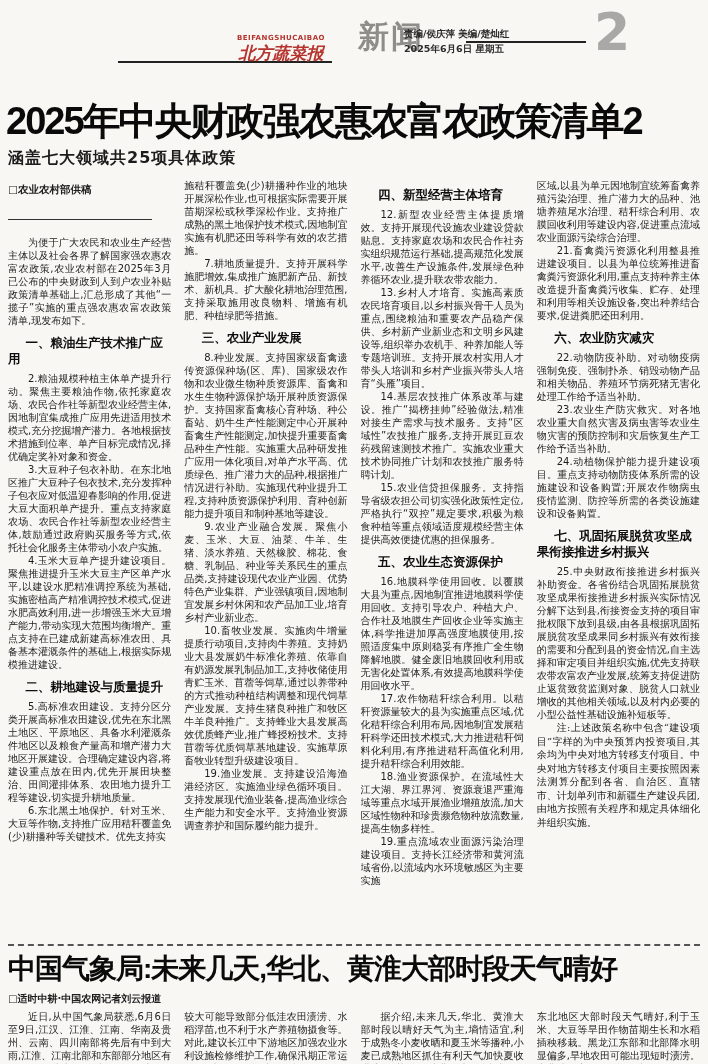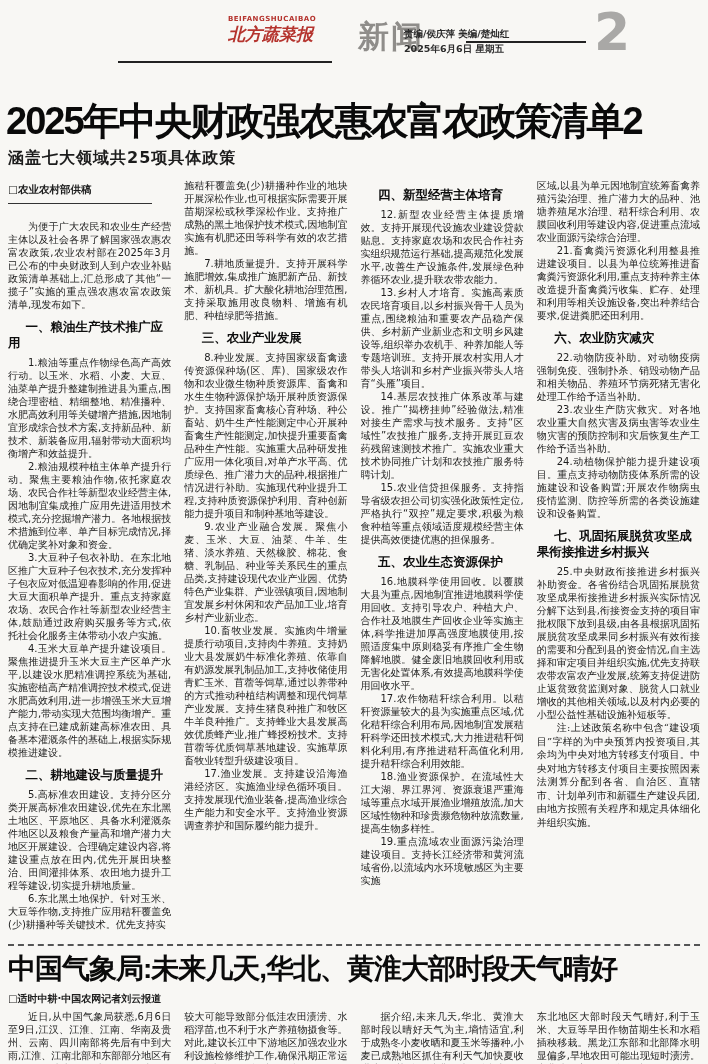--- a/index.html
+++ b/index.html
@@ -4,39 +4,39 @@
 <style>
   html,body{margin:0;padding:0;}
   body{width:708px;height:1064px;overflow:hidden;background:#eceae6;}
   .page{position:relative;width:708px;height:1064px;background:#f8f7f4;color:#1d1d1d;
         font-family:"DejaVu Sans",sans-serif;overflow:hidden;}
 
   
   .masthead{position:relative;height:74px;}
   .mast-rule-left{position:absolute;left:118px;top:61px;width:214px;border-top:2px solid #222;}
   .mast-rule-dash{position:absolute;left:466px;top:41px;width:120px;border-top:2px solid #222;}
-  .logo{position:absolute;left:228px;top:16px;width:106px;color:#b5342e;}
+  .logo{position:absolute;left:228px;top:35px;width:106px;text-align:center;color:#b5342e;}
   .logo-en{font-size:7px;font-weight:bold;letter-spacing:.5px;line-height:1.1;}
   .logo-cn{font-size:17px;font-weight:bold;font-style:italic;font-family:"DejaVu Serif",serif;line-height:1.2;}
   .section-label{position:absolute;left:338px;top:16px;font-size:31px;font-weight:900;color:#8f8d8a;letter-spacing:2px;margin-left:20px;}
   .ed-block{position:absolute;left:404px;top:27px;font-size:9.5px;font-weight:bold;color:#2b2b2b;line-height:1.55;white-space:nowrap;}
   .page-num{position:absolute;left:594px;top:6px;font-size:52px;font-weight:bold;color:#a9a8a6;line-height:1;}
 
   
   .headline{margin:24px 6px 0;font-size:38px;font-weight:900;color:#0a0a0a;letter-spacing:-2px;
             white-space:nowrap;font-family:"Liberation Sans",sans-serif;line-height:1.25;}
   .subheadline{margin:2px 8px 4px;font-size:16px;font-weight:700;color:#1c1c1c;letter-spacing:1px;}
 
   
   .body-grid{display:grid;grid-template-columns:repeat(4,1fr);gap:13px;padding:6px 8px 0;height:762px;overflow:hidden;}
   .col{overflow:hidden;}
   .para{margin:0;font-size:10px;line-height:1.3;text-align:justify;text-indent:2em;color:#1d1d1d;}
   .para.cont{text-indent:0;}
   .sec-header{font-size:12.5px;font-weight:bold;margin:8px 0 5px;text-indent:1.4em;line-height:1.3;color:#0e0e0e;}
-  .byline-box{font-size:10.5px;font-weight:bold;border-bottom:1.5px solid #333;padding:2px 0 6px;margin:2px 0 16px;width:88%;}
+  .byline-box{font-size:10.5px;font-weight:bold;border-bottom:1.5px solid #333;padding:2px 0 22px;margin:2px 0 16px;width:88%;}
   .note{margin:0;font-size:10px;line-height:1.35;text-align:justify;text-indent:2em;
         font-family:"DejaVu Serif",serif;color:#222;}
 
   
   .divider{margin:3px 8px;border-top:2px dashed #555;}
   .weather-headline{margin:5px 8px 0;font-size:28px;font-weight:900;color:#0a0a0a;white-space:nowrap;
                     font-family:"Liberation Sans",sans-serif;letter-spacing:-1px;line-height:1.3;}
   .weather-byline{margin:5px 8px 4px;font-size:10px;font-weight:bold;color:#1d1d1d;}
   .weather-grid{display:grid;grid-template-columns:repeat(4,1fr);gap:13px;padding:0 8px;height:74px;overflow:hidden;}
 </style>
@@ -61,36 +61,35 @@
   </div>
 
   <div class="headline">2025年中央财政强农惠农富农政策清单2</div>
   <div class="subheadline">涵盖七大领域共25项具体政策</div>
 
   <div class="body-grid">
       <div class="col">
         <div class="byline-box">□农业农村部供稿</div>
         <p class="para">为便于广大农民和农业生产经营主体以及社会各界了解国家强农惠农富农政策,农业农村部在2025年3月已公布的中央财政到人到户农业补贴政策清单基础上,汇总形成了其他“一揽子”实施的重点强农惠农富农政策清单,现发布如下。</p>
         <div class="sec-header">一、粮油生产技术推广应用</div>
-        <p class="para">1.粮油等重点作物绿色高产高效行动。以玉米、水稻、小麦、大豆、油菜单产提升整建制推进县为重点,围绕合理密植、精细整地、精准播种、水肥高效利用等关键增产措施,因地制宜形成综合技术方案,支持新品种、新技术、新装备应用,辐射带动大面积均衡增产和效益提升。</p>
         <p class="para">2.粮油规模种植主体单产提升行动。聚焦主要粮油作物,依托家庭农场、农民合作社等新型农业经营主体,因地制宜集成推广应用先进适用技术模式,充分挖掘增产潜力。各地根据技术措施到位率、单产目标完成情况,择优确定奖补对象和资金。</p>
         <p class="para">3.大豆种子包衣补助。在东北地区推广大豆种子包衣技术,充分发挥种子包衣应对低温迎春影响的作用,促进大豆大面积单产提升。重点支持家庭农场、农民合作社等新型农业经营主体,鼓励通过政府购买服务等方式,依托社会化服务主体带动小农户实施。</p>
         <p class="para">4.玉米大豆单产提升建设项目。聚焦推进提升玉米大豆主产区单产水平,以建设水肥精准调控系统为基础,实施密植高产精准调控技术模式,促进水肥高效利用,进一步增强玉米大豆增产能力,带动实现大范围均衡增产。重点支持在已建成新建高标准农田、具备基本灌溉条件的基础上,根据实际规模推进建设。</p>
         <div class="sec-header">二、耕地建设与质量提升</div>
         <p class="para">5.高标准农田建设。支持分区分类开展高标准农田建设,优先在东北黑土地区、平原地区、具备水利灌溉条件地区以及粮食产量高和增产潜力大地区开展建设。合理确定建设内容,将建设重点放在田内,优先开展田块整治、田间灌排体系、农田地力提升工程等建设,切实提升耕地质量。</p>
         <p class="para">6.东北黑土地保护。针对玉米、大豆等作物,支持推广应用秸秆覆盖免(少)耕播种等关键技术。优先支持实</p>
       </div>
       <div class="col">
         <p class="para cont">施秸秆覆盖免(少)耕播种作业的地块开展深松作业,也可根据实际需要开展苗期深松或秋季深松作业。支持推广成熟的黑土地保护技术模式,因地制宜实施有机肥还田等科学有效的农艺措施。</p>
         <p class="para">7.耕地质量提升。支持开展科学施肥增效,集成推广施肥新产品、新技术、新机具。扩大酸化耕地治理范围,支持采取施用改良物料、增施有机肥、种植绿肥等措施。</p>
         <div class="sec-header">三、农业产业发展</div>
         <p class="para">8.种业发展。支持国家级畜禽遗传资源保种场(区、库)、国家级农作物和农业微生物种质资源库、畜禽和水生生物种源保护场开展种质资源保护。支持国家畜禽核心育种场、种公畜站、奶牛生产性能测定中心开展种畜禽生产性能测定,加快提升重要畜禽品种生产性能。实施重大品种研发推广应用一体化项目,对单产水平高、优质绿色、推广潜力大的品种,根据推广情况进行补助。实施现代种业提升工程,支持种质资源保护利用、育种创新能力提升项目和制种基地等建设。</p>
         <p class="para">9.农业产业融合发展。聚焦小麦、玉米、大豆、油菜、牛羊、生猪、淡水养殖、天然橡胶、棉花、食糖、乳制品、种业等关系民生的重点品类,支持建设现代农业产业园、优势特色产业集群、产业强镇项目,因地制宜发展乡村休闲和农产品加工业,培育乡村产业新业态。</p>
         <p class="para">10.畜牧业发展。实施肉牛增量提质行动项目,支持肉牛养殖。支持奶业大县发展奶牛标准化养殖、依靠自有奶源发展乳制品加工,支持收储使用青贮玉米、苜蓿等饲草,通过以养带种的方式推动种植结构调整和现代饲草产业发展。支持生猪良种推广和牧区牛羊良种推广。支持蜂业大县发展高效优质蜂产业,推广蜂授粉技术。支持苜蓿等优质饲草基地建设。实施草原畜牧业转型升级建设项目。</p>
-        <p class="para">17.渔业发展。支持建设沿海渔港经济区。实施渔业绿色循环项目。支持发展现代渔业装备,提高渔业综合生产能力和安全水平。支持渔业资源调查养护和国际履约能力提升。</p>
+        <p class="para">19.渔业发展。支持建设沿海渔港经济区。实施渔业绿色循环项目。支持发展现代渔业装备,提高渔业综合生产能力和安全水平。支持渔业资源调查养护和国际履约能力提升。</p>
       </div>
       <div class="col">
         <div class="sec-header">四、新型经营主体培育</div>
         <p class="para">12.新型农业经营主体提质增效。支持开展现代设施农业建设贷款贴息。支持家庭农场和农民合作社夯实组织规范运行基础,提高规范化发展水平,改善生产设施条件,发展绿色种养循环农业,提升联农带农能力。</p>
         <p class="para">13.乡村人才培育。实施高素质农民培育项目,以乡村振兴骨干人员为重点,围绕粮油和重要农产品稳产保供、乡村新产业新业态和文明乡风建设等,组织举办农机手、种养加能人等专题培训班。支持开展农村实用人才带头人培训和乡村产业振兴带头人培育“头雁”项目。</p>
         <p class="para">14.基层农技推广体系改革与建设。推广“揭榜挂帅”经验做法,精准对接生产需求与技术服务。支持“区域性”农技推广服务,支持开展豇豆农药残留速测技术推广。实施农业重大技术协同推广计划和农技推广服务特聘计划。</p>
         <p class="para">15.农业信贷担保服务。支持指导省级农担公司切实强化政策性定位,严格执行“双控”规定要求,积极为粮食种植等重点领域适度规模经营主体提供高效便捷优惠的担保服务。</p>
         <div class="sec-header">五、农业生态资源保护</div>
         <p class="para">16.地膜科学使用回收。以覆膜大县为重点,因地制宜推进地膜科学使用回收。支持引导农户、种植大户、合作社及地膜生产回收企业等实施主体,科学推进加厚高强度地膜使用,按照适度集中原则稳妥有序推广全生物降解地膜。健全废旧地膜回收利用或无害化处置体系,有效提高地膜科学使用回收水平。</p>
         <p class="para">17.农作物秸秆综合利用。以秸秆资源量较大的县为实施重点区域,优化秸秆综合利用布局,因地制宜发展秸秆科学还田技术模式,大力推进秸秆饲料化利用,有序推进秸秆高值化利用,提升秸秆综合利用效能。</p>

